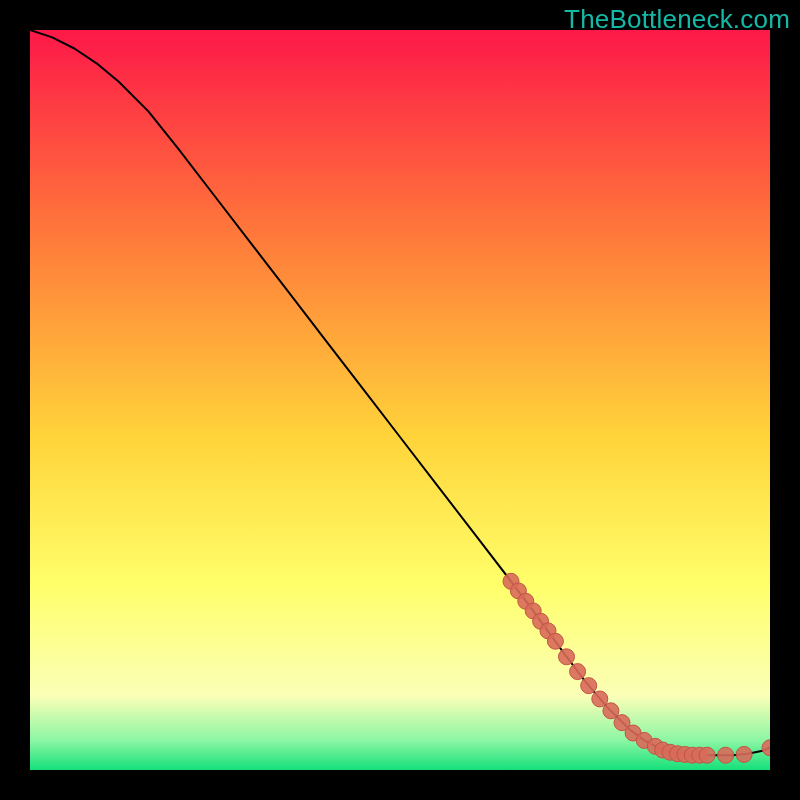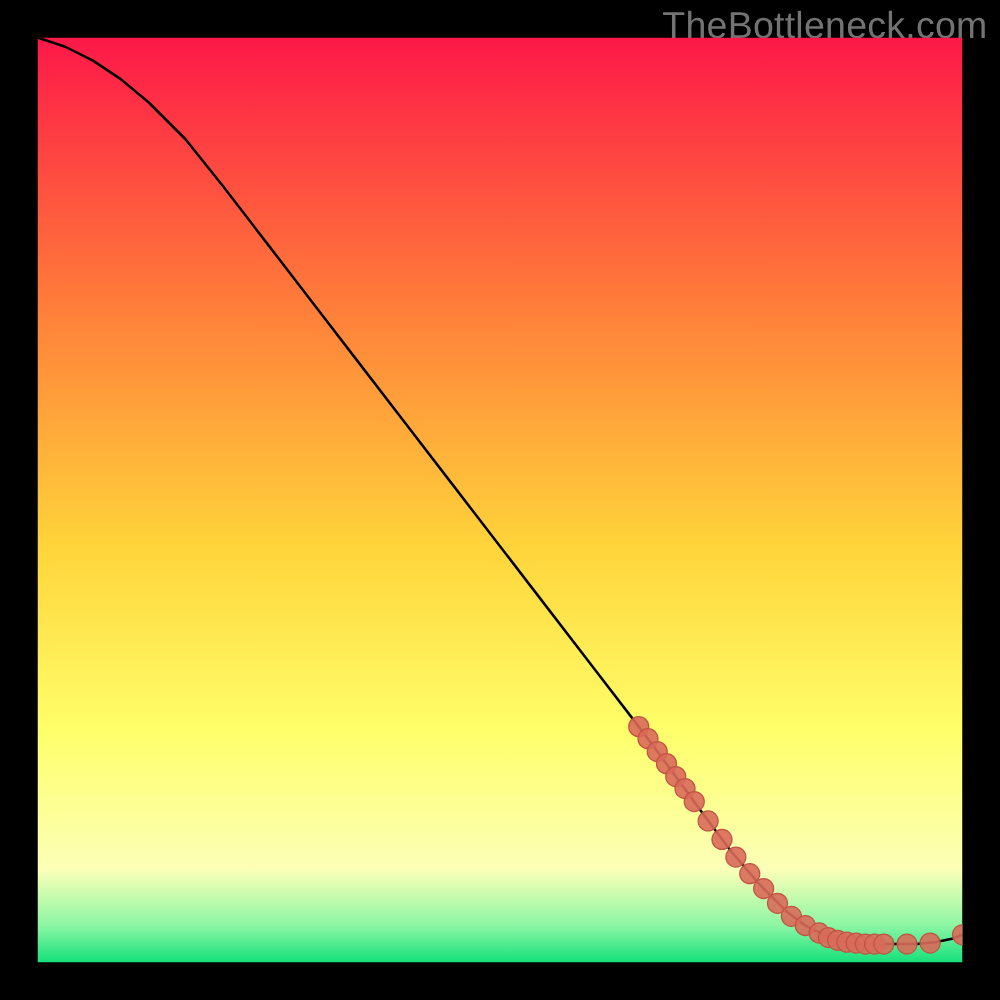--- a/index.html
+++ b/index.html
@@ -14,22 +14,22 @@
   .frame {
     position: relative;
     width: 800px;
     height: 800px;
     background: #000;
   }
   .watermark {
     position: absolute;
     top: 4px;
     right: 10px;
-    color: #737373;
-    font-size: 30px;
+    color: #14b8a6;
+    font-size: 26px;
     font-weight: 500;
     letter-spacing: 0.2px;
     user-select: none;
   }
   .plot {
     position: absolute;
     left: 30px;
     top: 30px;
     width: 740px;
     height: 740px;

